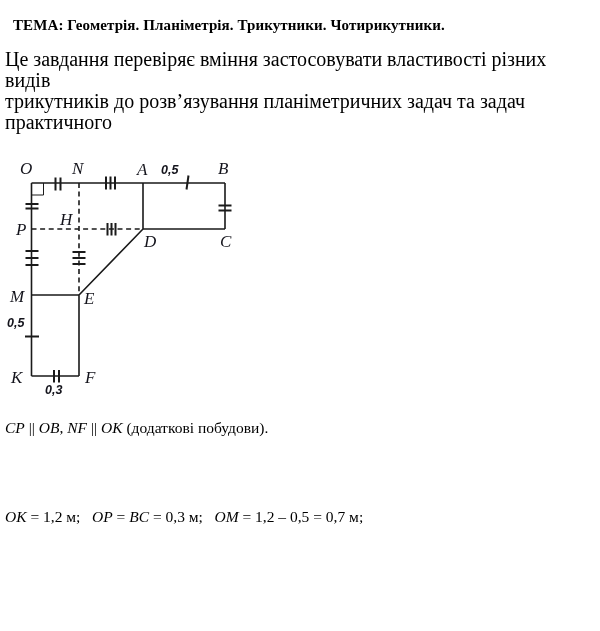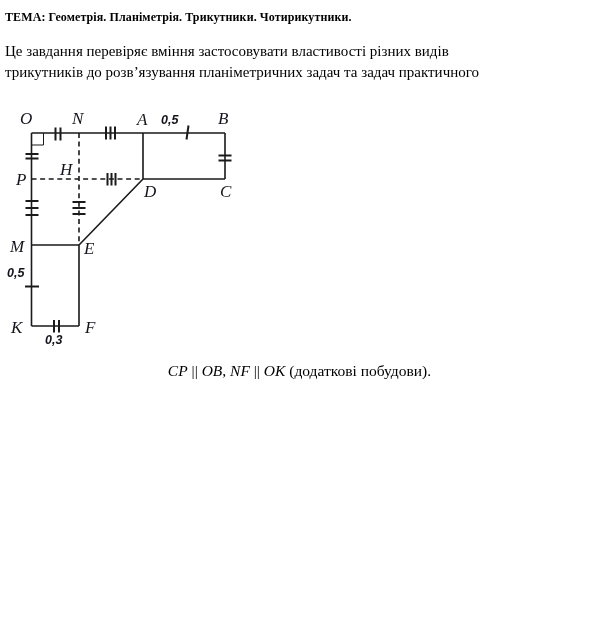--- a/index.html
+++ b/index.html
@@ -1,23 +1,23 @@
 <!DOCTYPE html>
 <html><head>
 <meta charset="utf-8">
 <style>
   html,body{margin:0;padding:0;background:#ffffff;}
   body{width:600px;height:631px;color:#000;font-family:"Liberation Serif","DejaVu Serif",serif;overflow:hidden;}
   main{padding:7px 6px 0 5px;}
-  h1{margin:0;font-size:12px;line-height:20px;font-weight:bold;letter-spacing:.1px;}
-  .intro{margin:14px 0 0 0;font-size:15px;line-height:21px;}
+  h1{margin:8px;font-size:15px;line-height:20px;font-weight:bold;letter-spacing:.1px;}
+  .intro{margin:14px 0 0 0;font-size:20px;line-height:21px;}
   .intro .iline{display:block;}
   .figure{margin:25px 0 0 -5px;height:246px;}
   .sol{font-size:15.5px;line-height:21px;white-space:pre-wrap;}
-  .line-cp{margin-top:6px;text-align:center;}
+  .line-cp{margin-top:13px;}
   .block2{margin-top:26px;}
   .it{font-style:italic;}
   .pt text{font-family:"Liberation Serif","DejaVu Serif",serif;font-style:italic;font-size:17px;fill:#14141c;}
   .meas text{font-family:"Liberation Sans","DejaVu Sans",sans-serif;font-style:italic;font-weight:600;font-size:12.5px;fill:#14141c;}
 </style>
 </head>
 <body>
 
 <main>
 
@@ -65,15 +65,16 @@
         <text x="161" y="16">0,5</text>
         <text x="7" y="169">0,5</text>
         <text x="45" y="236">0,3</text>
       </g>
     </svg>
   </div>
 
   <div class="sol line-cp"><span class="it">CP</span><span> || </span><span class="it">OB</span><span>, </span><span class="it">NF</span><span> || </span><span class="it">OK</span><span> (додаткові побудови).</span></div>
 
   <div class="sol block2">
+    <div><span class="it">OK</span><span> = 1,2 м;   </span><span class="it">OP</span><span> = </span><span class="it">BC</span><span> = 0,3 м;   </span><span class="it">OM</span><span> = 1,2 – 0,5 = 0,7 м;</span></div>
   </div>
 
 </main>
 
 </body></html>

